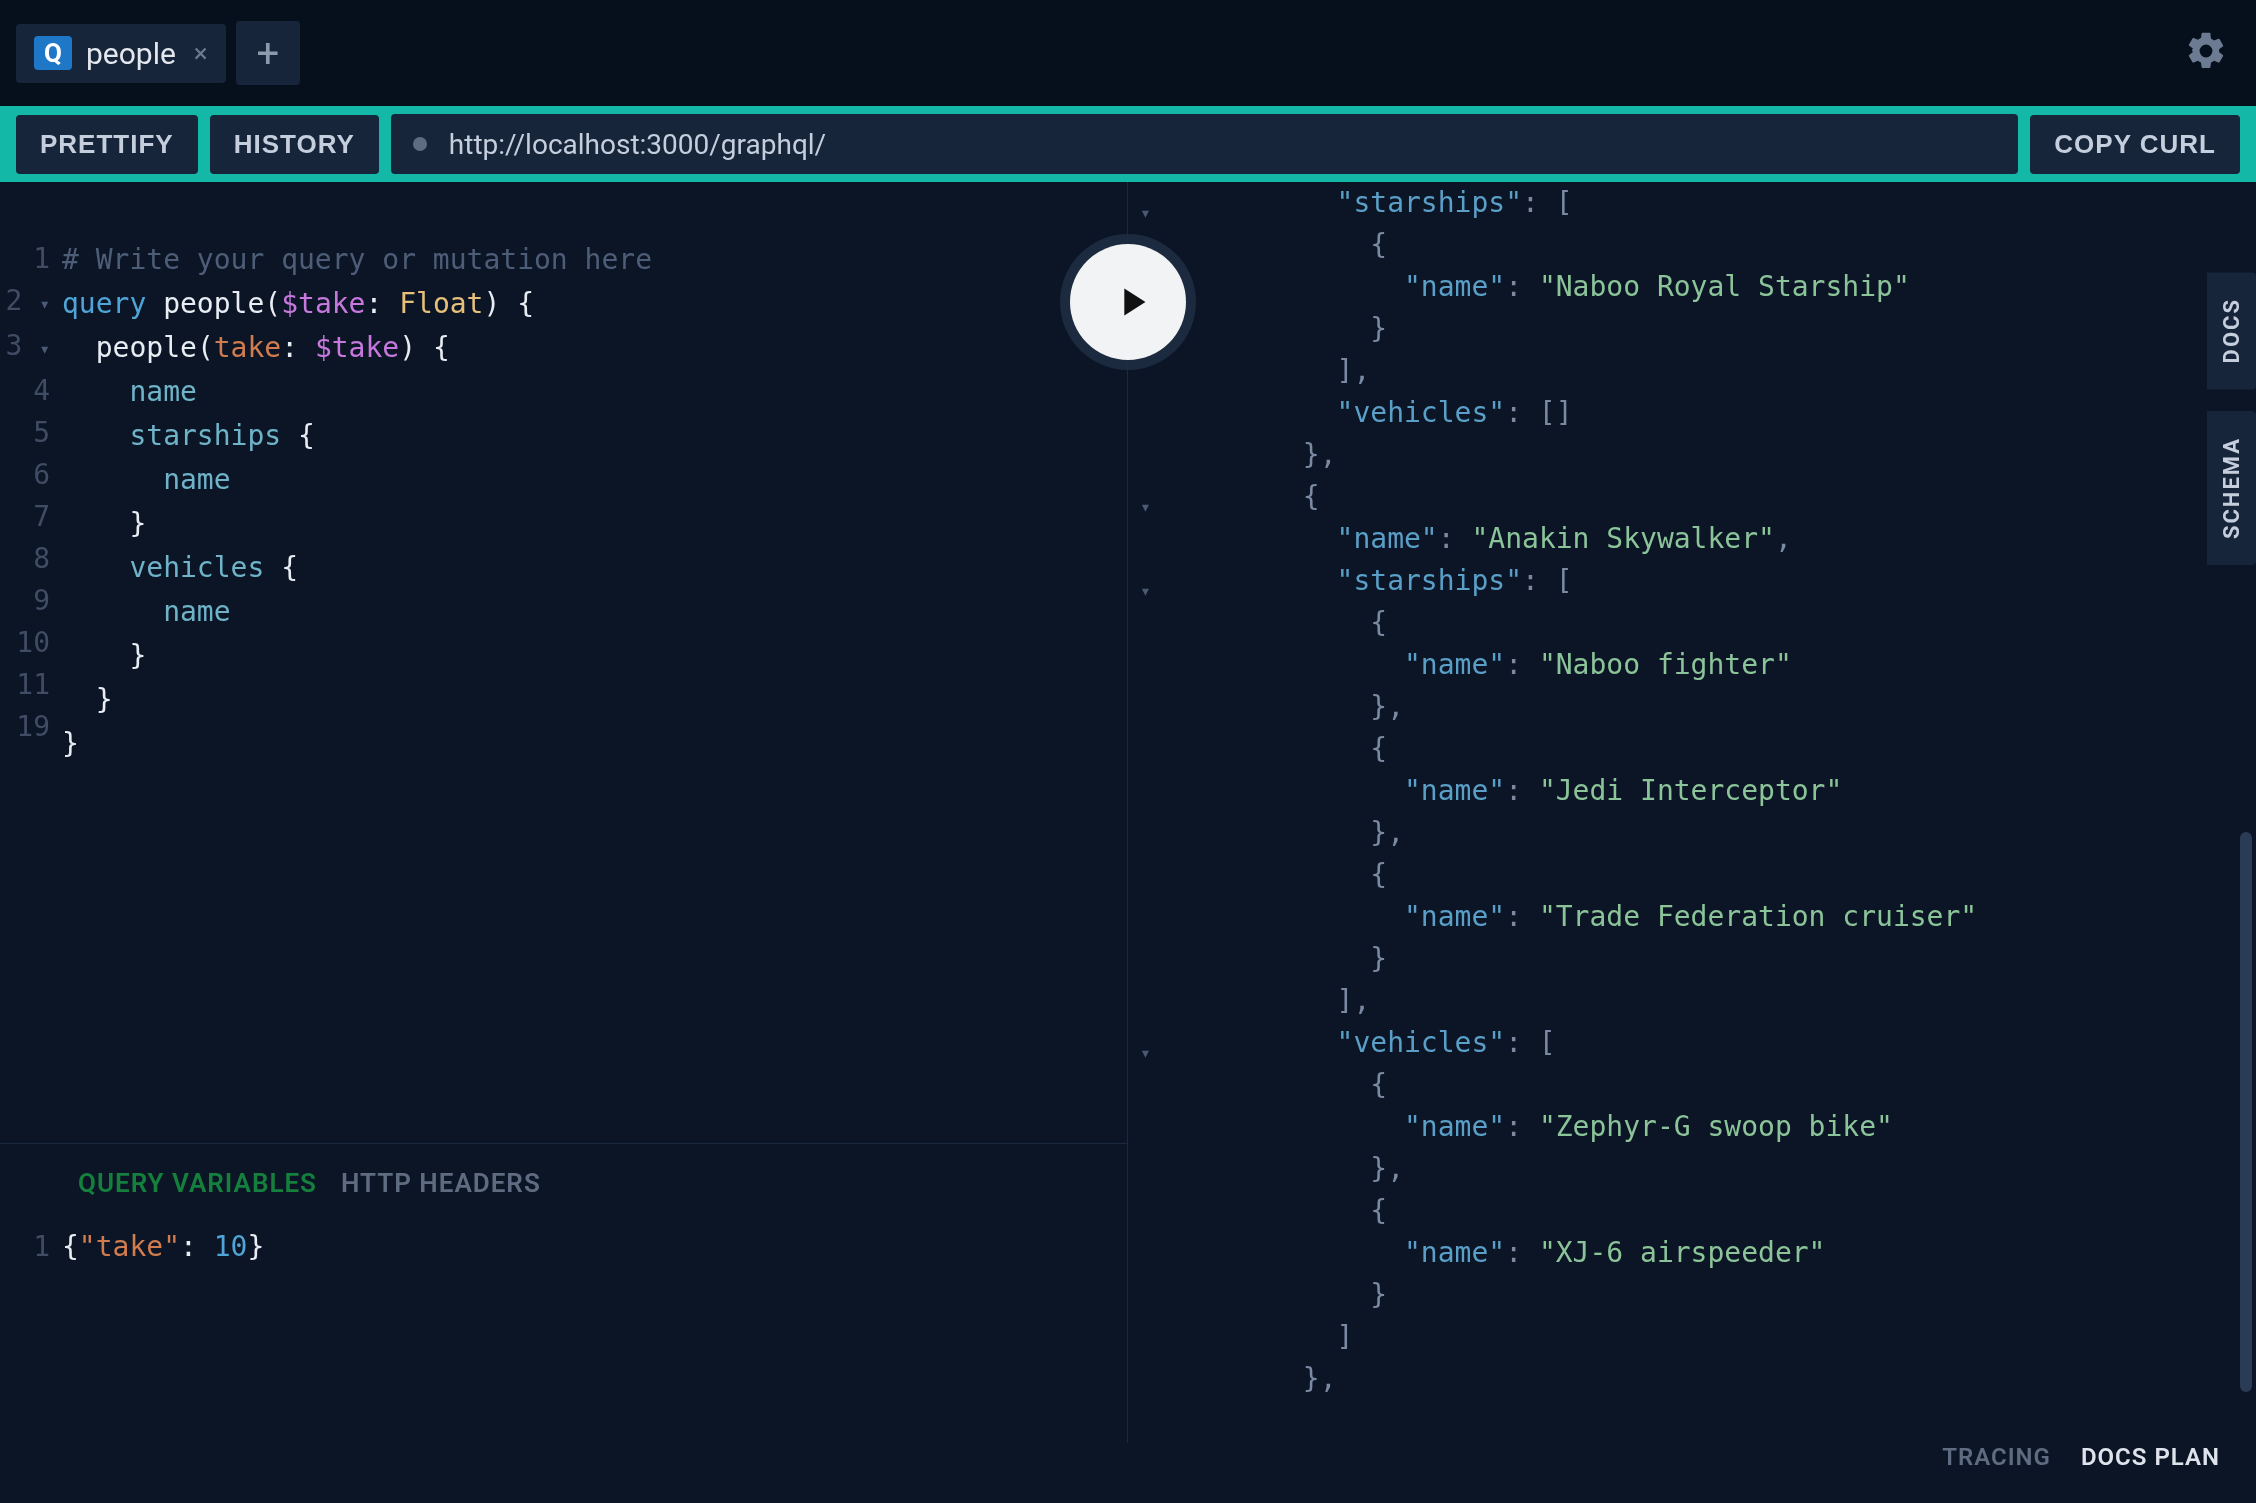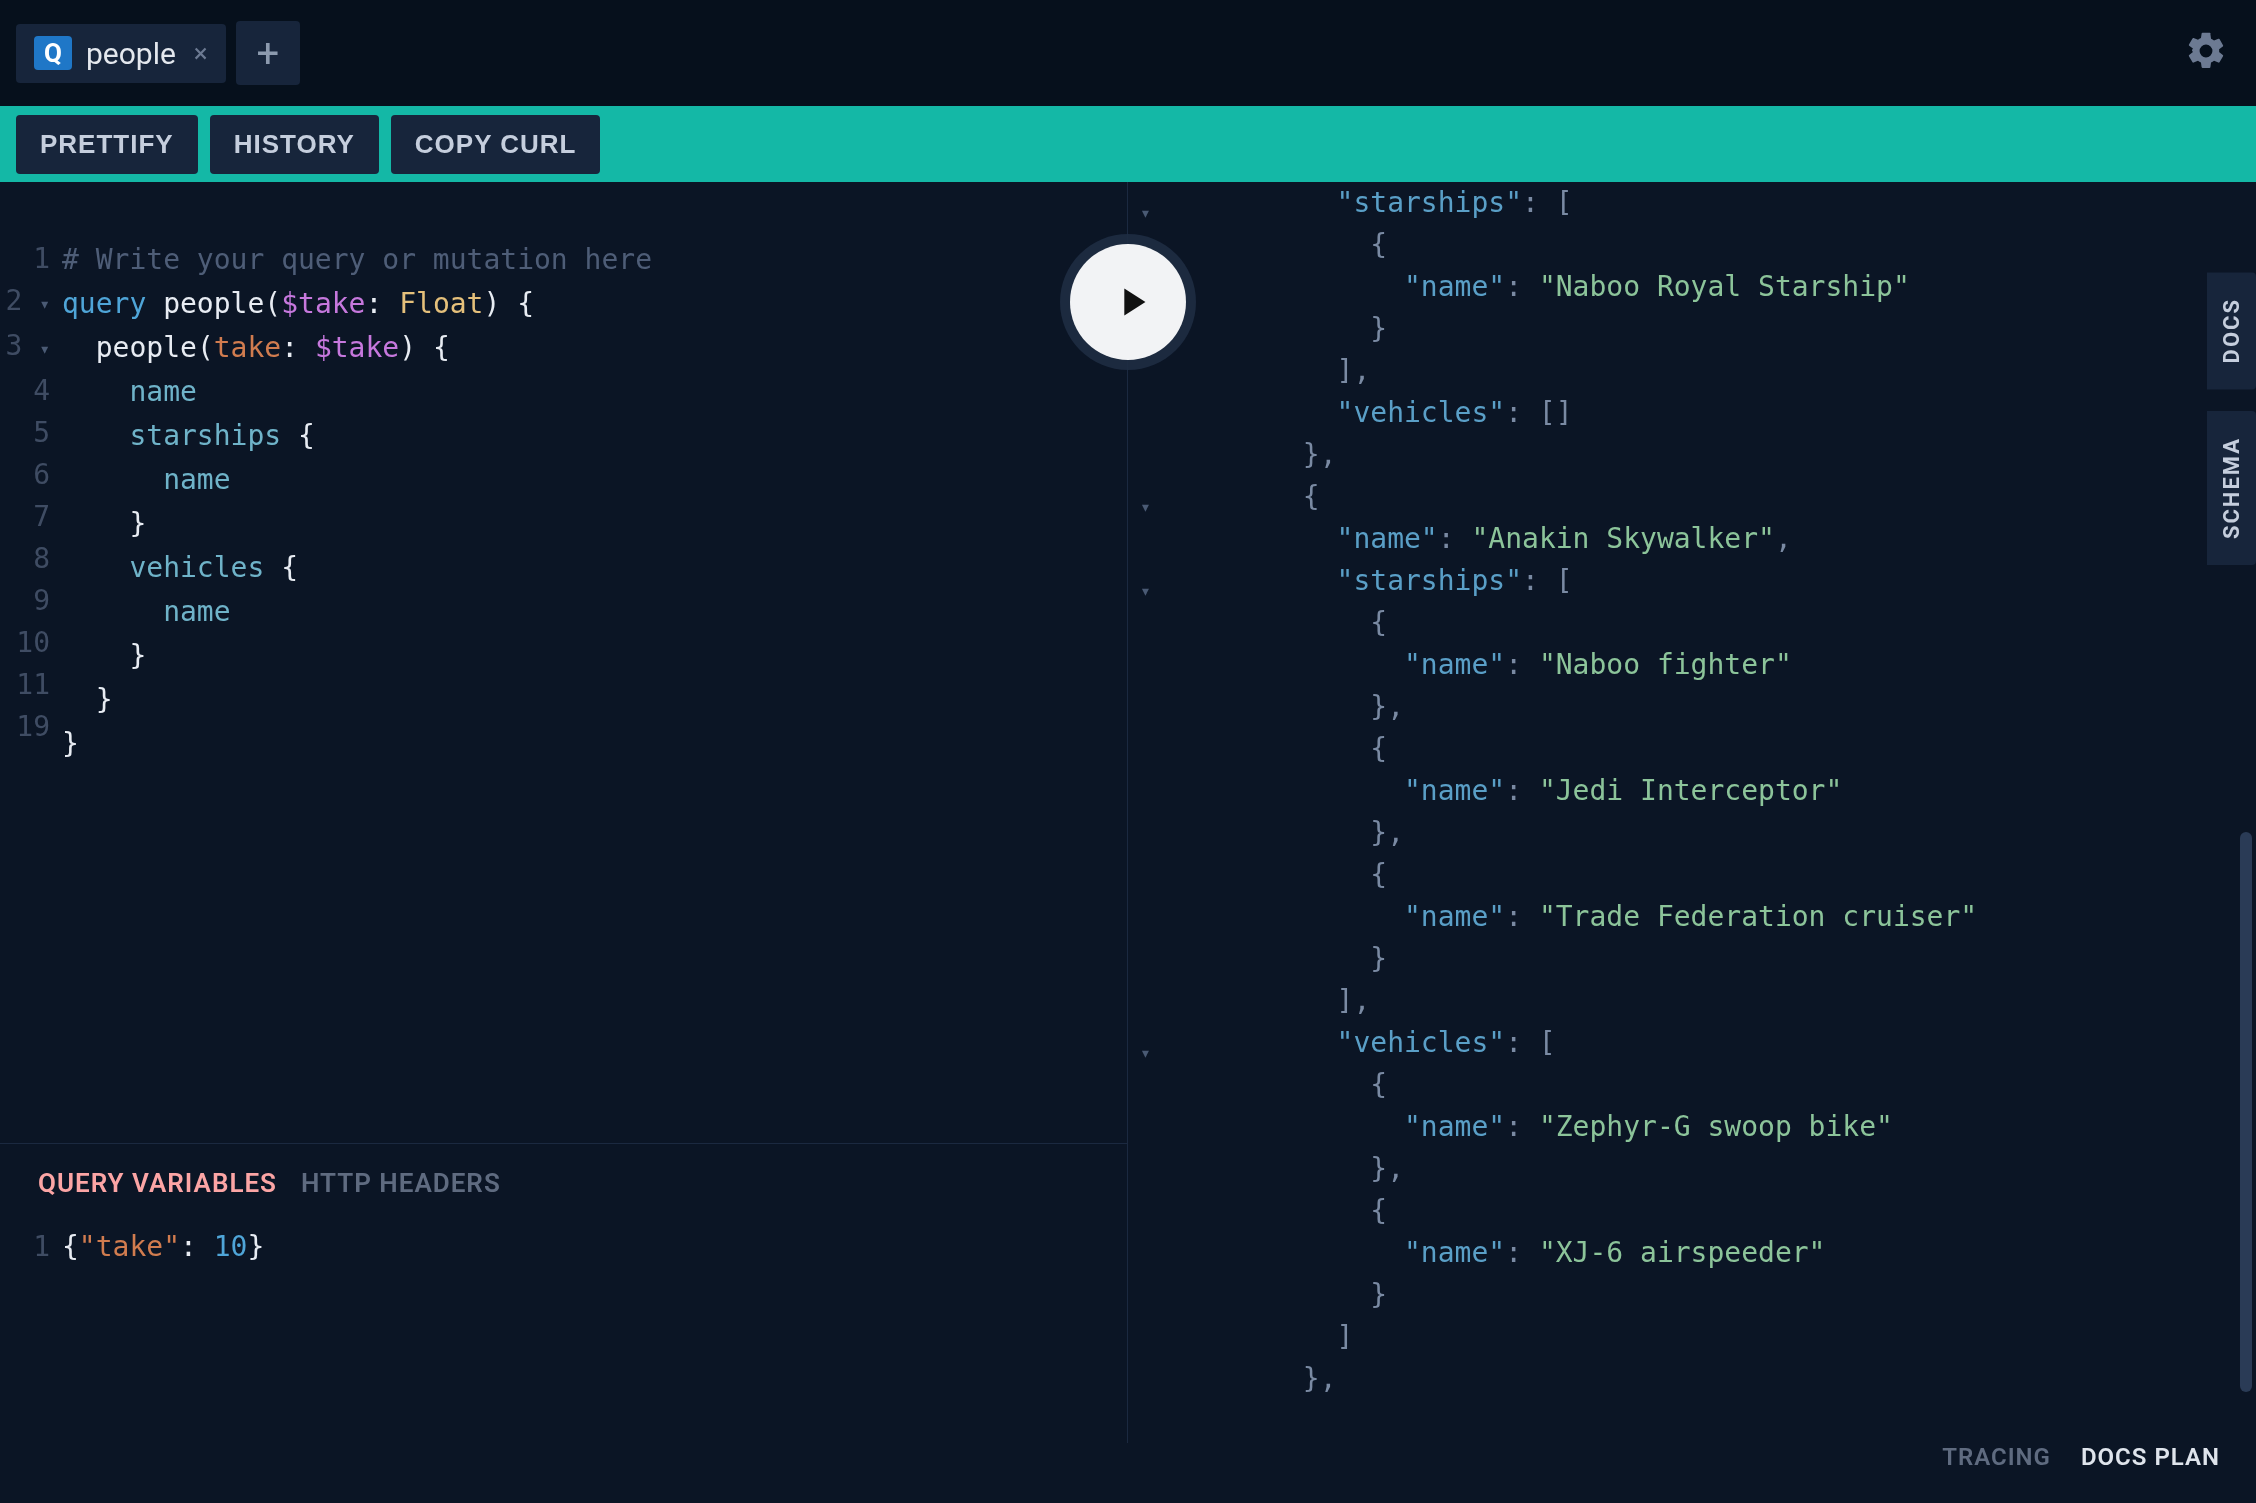--- a/index.html
+++ b/index.html
@@ -36,21 +36,21 @@
 .c-def { color:#e8ecf3; }
 .c-vars{ color:#c678dd; }
 .c-var { color:#d17c4f; }
 .c-ty  { color:#e5c07b; }
 .c-pn  { color:#e8ecf3; }
 .c-fld { color:#6fb3c9; }
 .c-num { color:#4fa5d8; }
 
 .varpanel { background:#0b1525; border-top:1px solid #1b2940; height:300px; }
 .vartabs { display:flex; gap:24px; padding:24px 38px 14px; font-size:26px; font-weight:600; letter-spacing:1px; }
-.vartab-active { color:#fca5a5; }
+.vartab-active { color:#15803d;margin-left:40px; }
 .vartab { color:#5f6b80; cursor:pointer; }
 .varcode { display:flex; font-family:"SFMono-Regular",Menlo,Consolas,monospace; font-size:28px; line-height:42px; padding:14px 0; }
 
 .right { width:50%; font-family:"SFMono-Regular",Menlo,Consolas,monospace; font-size:28px; line-height:42px; padding-top:0px; overflow:hidden; position:relative; }
 .result { padding-left:40px; white-space:pre; }
 .fold-arrow { position:absolute; color:#4a5a74; font-size:18px; }
 .r-key { color:#5a9fc7; }
 .r-str { color:#8cc49a; }
 .r-pn  { color:#7a8aa3; }
 
@@ -80,20 +80,24 @@
   <div class="gear">
     <svg viewBox="0 0 24 24">
         <path d="M19.14 12.94a7.14 7.14 0 0 0 .05-.94 7.14 7.14 0 0 0-.05-.94l2.03-1.58a.5.5 0 0 0 .12-.64l-1.92-3.32a.5.5 0 0 0-.61-.22l-2.39.96a7.03 7.03 0 0 0-1.62-.94l-.36-2.54A.5.5 0 0 0 13.9 2h-3.8a.5.5 0 0 0-.49.42l-.36 2.54c-.58.24-1.12.55-1.62.94l-2.39-.96a.5.5 0 0 0-.61.22L2.71 8.48a.5.5 0 0 0 .12.64l2.03 1.58c-.03.31-.5.63-.5.94s.2.63.5.94l-2.03 1.58a.5.5 0 0 0-.12.64l1.92 3.32c.14.24.43.34.61.22l2.39-.96c.5.39 1.04.7 1.62.94l.36 2.54c.4.24.25.42.49.42h3.8c.24 0 .45-.18.49-.42l.36-2.54c.58-.24 1.12-.55 1.62-.94l2.39.96c.18.12.47.02.61-.22l1.92-3.32a.5.5 0 0 0-.12-.64l-2.03-1.58zM12 15.5A3.5 3.5 0 1 1 12 8.5a3.5 3.5 0 0 1 0 7z"></path>
       </svg>
   </div>
 </div>
 
 <div class="toolbar">
   <button class="btn">PRETTIFY</button>
   <button class="btn">HISTORY</button>
+  <div class="endpoint">
+    <span class="endpoint-dot"></span>
+    <span class="endpoint-text">http://localhost:3000/graphql/</span>
+  </div>
   <button class="btn">COPY CURL</button>
 </div>
 
 <div class="main">
 
   <div class="left">
     <div class="editor">
       <div class="gutter" id="gutter">
           <div>1</div>
           <div>2 <span class="fold">▾</span></div>

